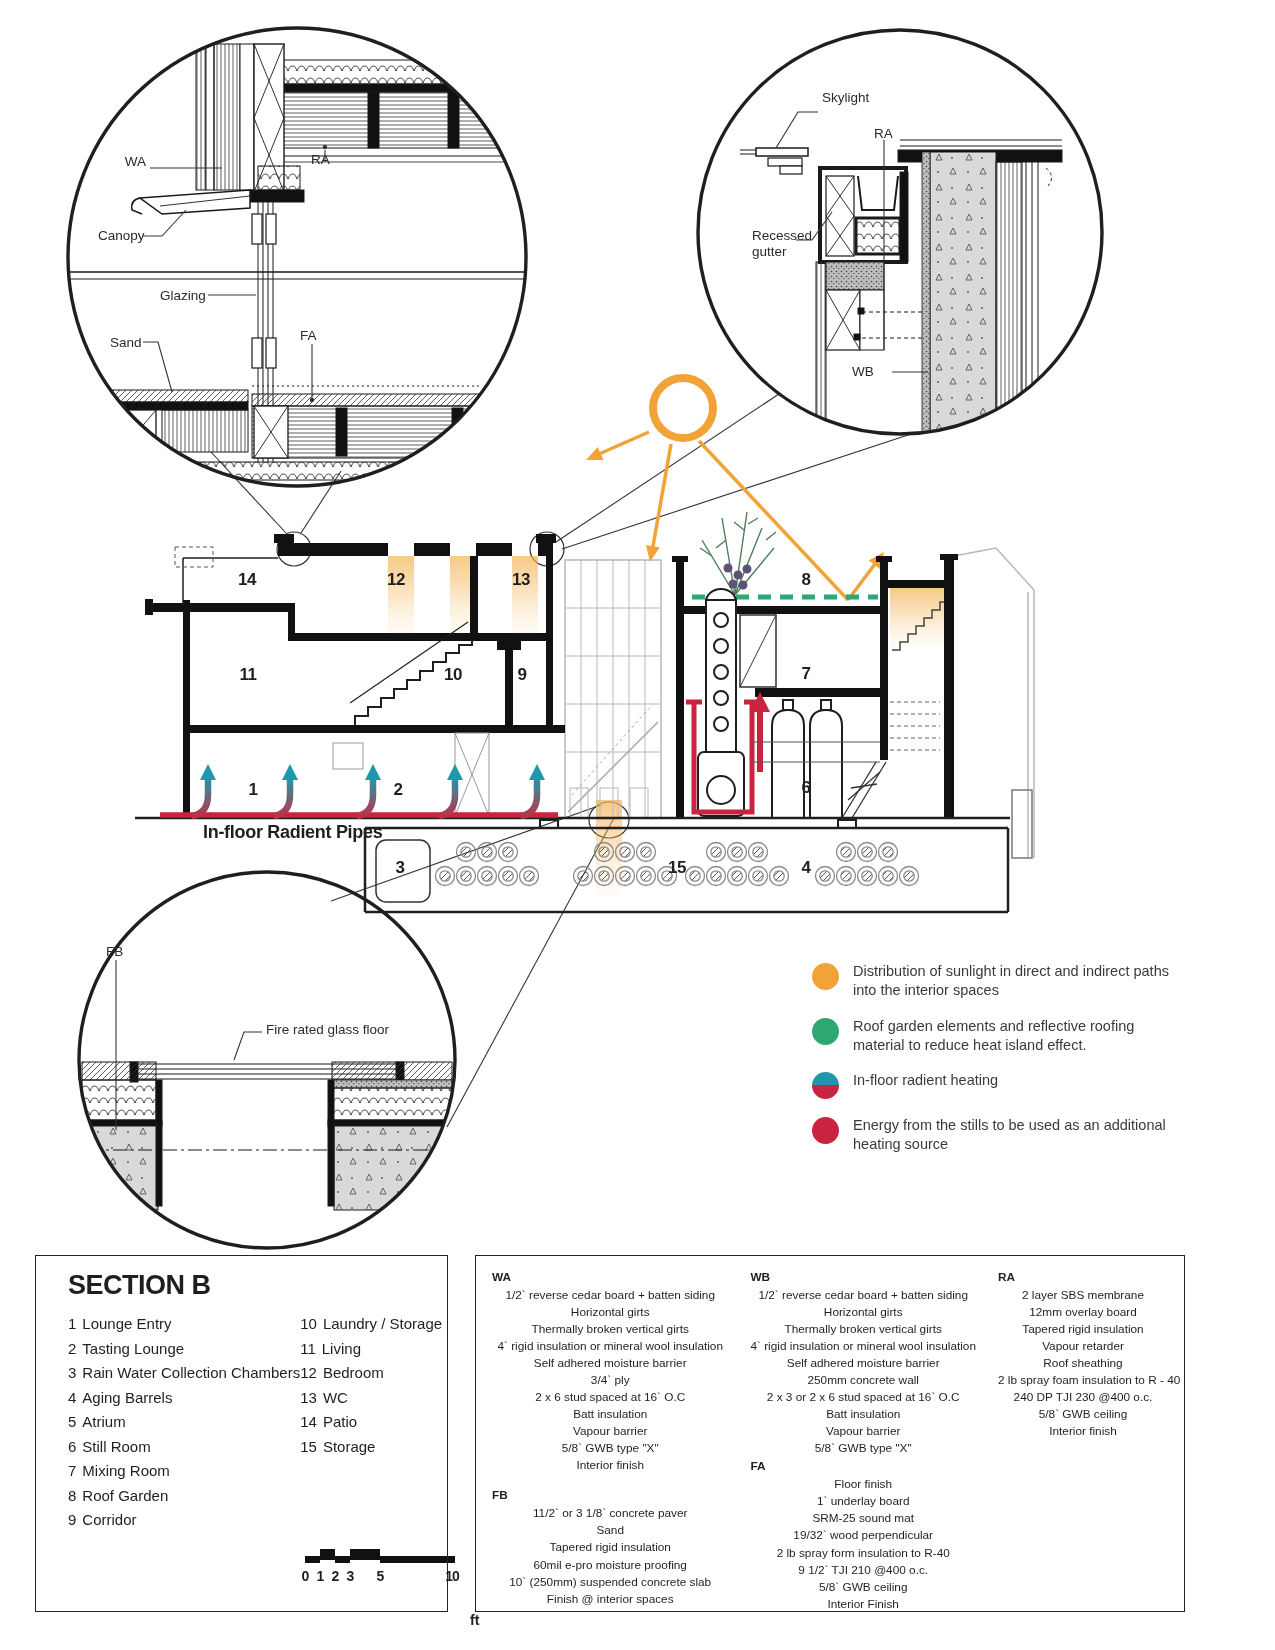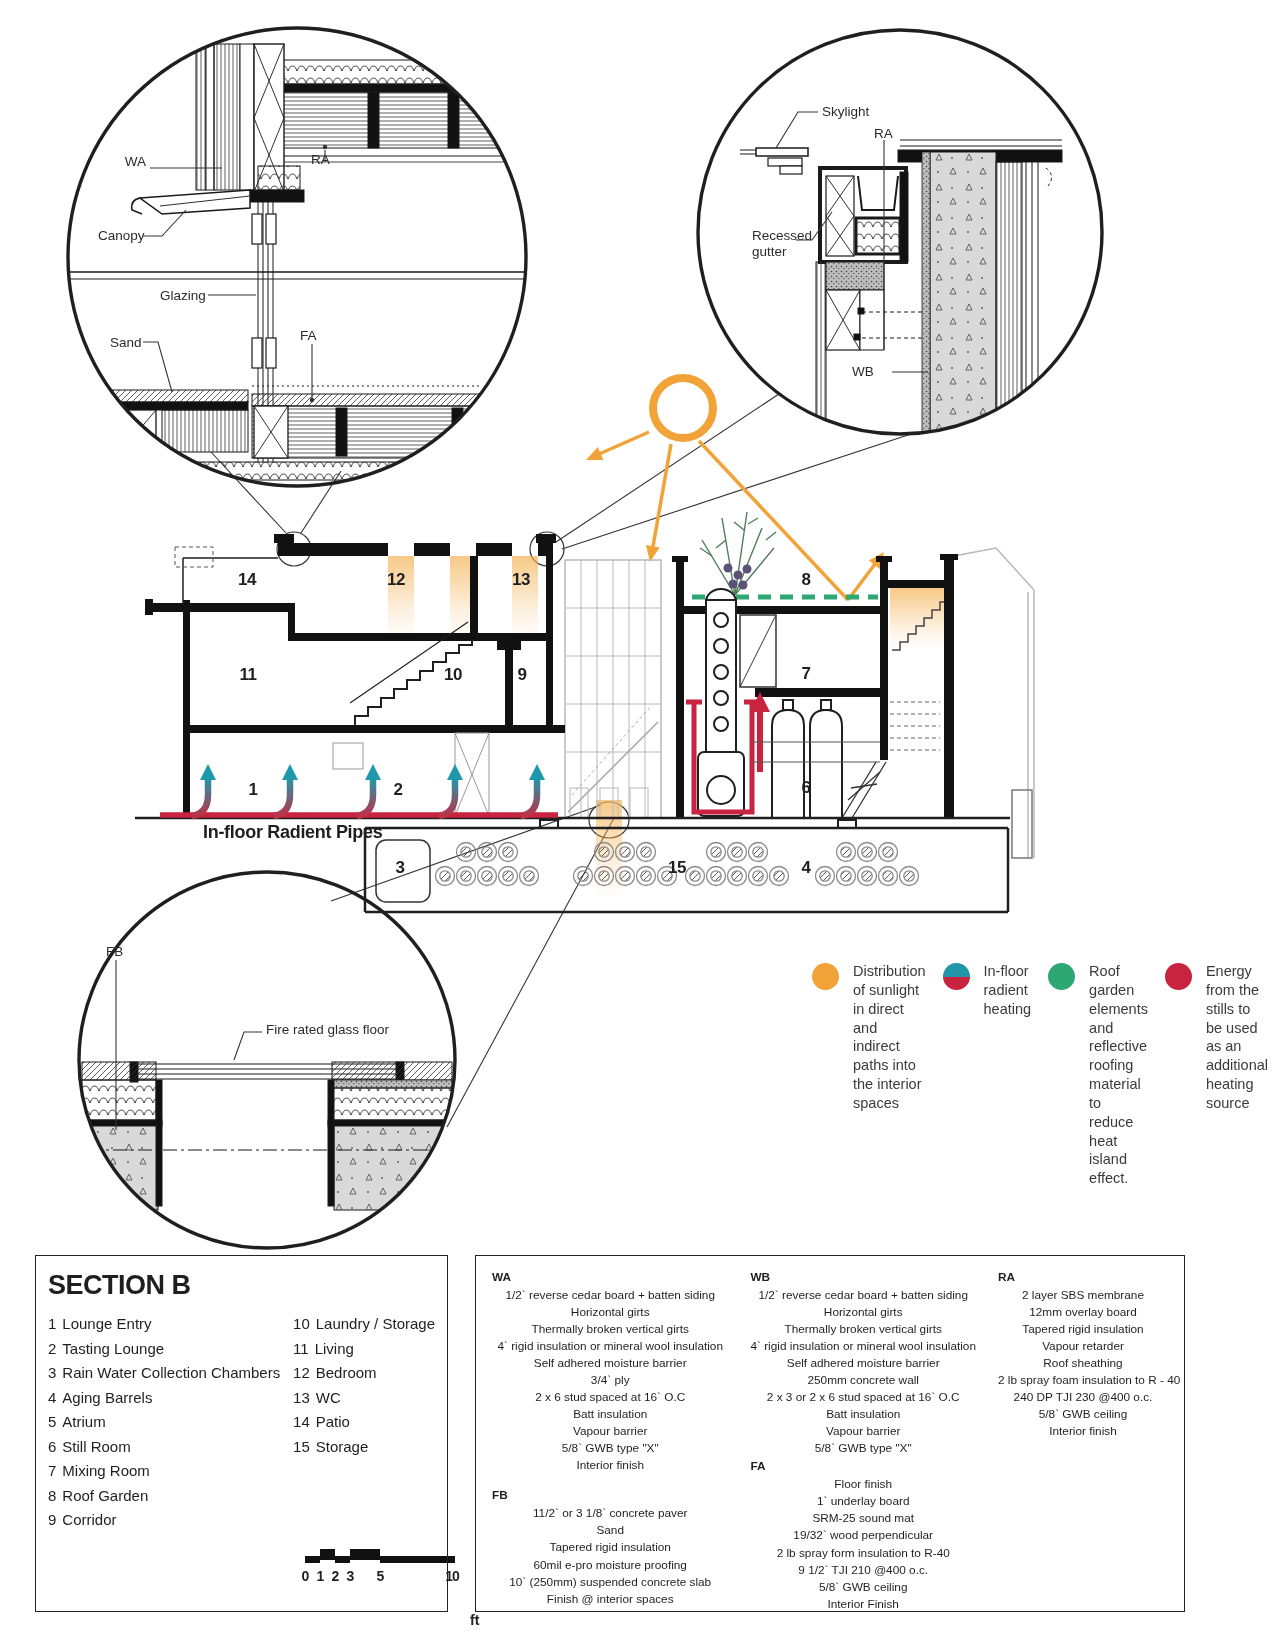--- a/index.html
+++ b/index.html
@@ -6,31 +6,31 @@
   .page{position:relative;width:1275px;height:1650px;background:#fff;overflow:hidden;
         font-family:"Liberation Sans",sans-serif;color:#1f1f1f;}
   svg{position:absolute;left:0;top:0;}
   .lbl{position:absolute;white-space:pre-line;line-height:1.18;}
   .dlab{font-size:13.5px;color:#2b2b2b;}
   .room{font-size:17px;font-weight:bold;transform:translate(-50%,-50%);letter-spacing:-0.5px;}
   .pipes{font-size:18px;font-weight:bold;letter-spacing:-0.3px;}
   .tick{position:absolute;font-size:14px;font-weight:bold;transform:translateX(-50%);letter-spacing:-1px;}
   .unit{position:absolute;font-size:14px;font-weight:bold;margin-top:44px;}
 
-  .legend{position:absolute;left:812px;top:962px;width:372px;display:flex;flex-direction:row;gap:17px;}
+  .legend{position:absolute;left:812px;top:962px;width:372px;display:flex;flex-direction:column;gap:17px;}
   .legend-item{display:flex;gap:14px;align-items:flex-start;}
   .dot{width:27px;height:27px;border-radius:50%;flex:0 0 27px;margin-top:1px;}
   .dot-orange{background:#F2A338;}
   .dot-green{background:#2EA872;}
   .dot-split{background:linear-gradient(180deg,#2196A8 50%,#C8233F 50%);}
   .dot-red{background:#C8233F;}
   .legend-text{font-size:14.5px;line-height:1.3;color:#3a3a3a;}
 
   .secb{position:absolute;left:35px;top:1255px;width:413px;height:357px;border:1.6px solid #222;
-        box-sizing:border-box;padding:14px 12px;}
+        box-sizing:border-box;padding:14px 32px;}
   .secb h1{margin:0 0 10px 0;font-size:27px;font-weight:800;letter-spacing:-0.5px;}
   .cols{display:flex;}
   .cols ul{list-style:none;margin:4px 0 0 0;padding:0;font-size:15px;}
   .cols li{margin-bottom:7.5px;white-space:nowrap;}
   .col1{width:252px;}
   .num{margin-right:6px;}
 
   .notes{position:absolute;left:475px;top:1255px;width:710px;height:357px;border:1.6px solid #222;
          box-sizing:border-box;display:flex;gap:22px;padding:13px 16px;}
   .ncol{font-size:11.8px;line-height:1.36;}
@@ -531,21 +531,21 @@
   </g>
 </svg>
 
 <div class="lbl dlab" style="left:96px;top:154px;width:50px;text-align:right;">WA</div>
 <div class="lbl dlab" style="left:311px;top:152px;">RA</div>
 <div class="lbl dlab" style="left:98px;top:228px;">Canopy</div>
 <div class="lbl dlab" style="left:160px;top:288px;">Glazing</div>
 <div class="lbl dlab" style="left:110px;top:335px;">Sand</div>
 <div class="lbl dlab" style="left:300px;top:328px;">FA</div>
 
-<div class="lbl dlab" style="left:822px;top:104px;">Skylight</div>
+<div class="lbl dlab" style="left:822px;top:90px;">Skylight</div>
 <div class="lbl dlab" style="left:874px;top:126px;">RA</div>
 <div class="lbl dlab" style="left:752px;top:228px;">Recessed
 gutter</div>
 <div class="lbl dlab" style="left:852px;top:364px;">WB</div>
 
 <div class="lbl dlab" style="left:106px;top:944px;">FB</div>
 <div class="lbl dlab" style="left:266px;top:1022px;">Fire rated glass floor</div>
 
 <div class="lbl pipes" style="left:203px;top:822px;">In-floor Radient Pipes</div>
 
@@ -563,26 +563,26 @@
 <div class="lbl room" style="left:400px;top:868px;">3</div>
 <div class="lbl room" style="left:677px;top:868px;">15</div>
 <div class="lbl room" style="left:806px;top:868px;">4</div>
 
 <div class="legend">
   <div class="legend-item">
     <span class="dot dot-orange"></span>
     <span class="legend-text">Distribution of sunlight in direct and indirect paths into the interior spaces</span>
   </div>
   <div class="legend-item">
+    <span class="dot dot-green"></span>
+    <span class="legend-text">Roof garden elements and reflective roofing material to reduce heat island effect.</span>
+  </div>
+  <div class="legend-item">
     <span class="dot dot-split"></span>
     <span class="legend-text">In-floor radient heating</span>
-  </div>
-  <div class="legend-item">
-    <span class="dot dot-green"></span>
-    <span class="legend-text">Roof garden elements and reflective roofing material to reduce heat island effect.</span>
   </div>
   <div class="legend-item">
     <span class="dot dot-red"></span>
     <span class="legend-text">Energy from the stills to be used as an additional heating source</span>
   </div>
 </div>
 
 <div class="secb">
   <h1>SECTION B</h1>
   <div class="cols">

